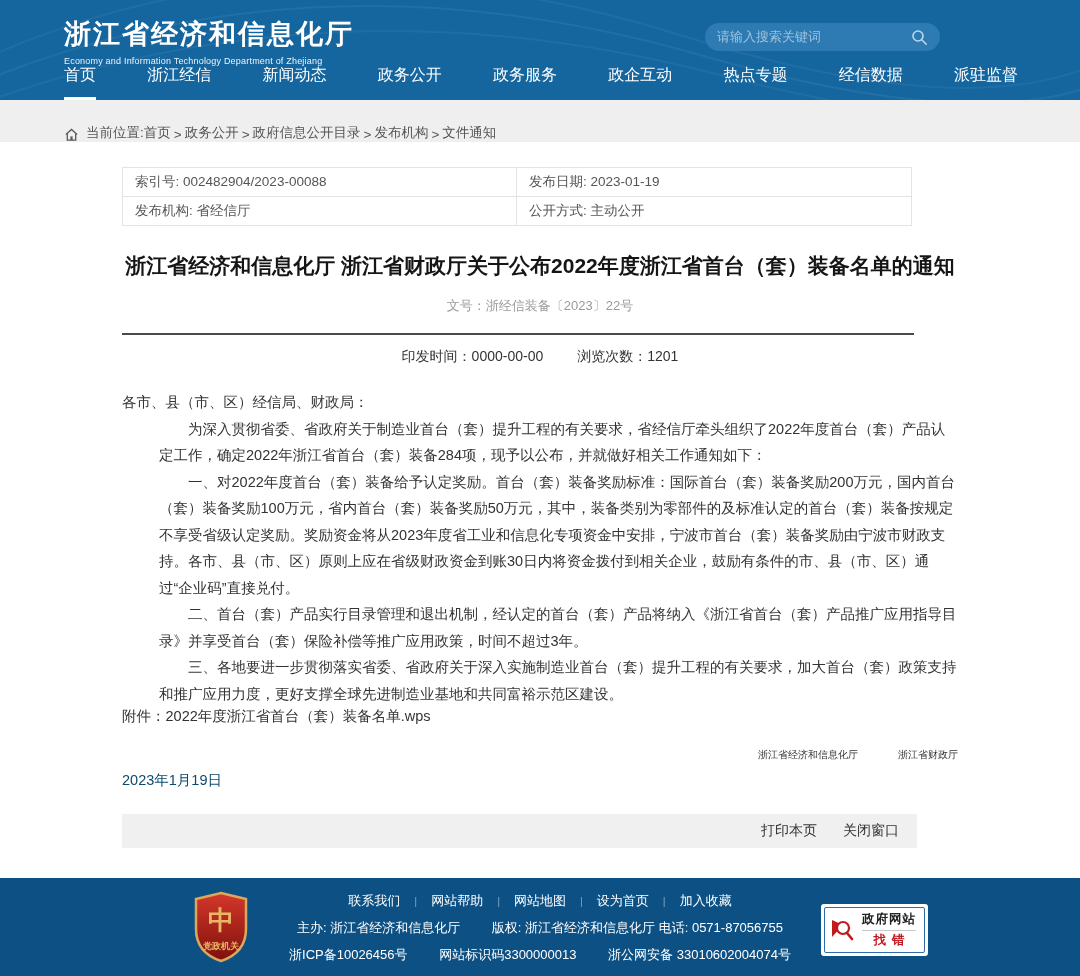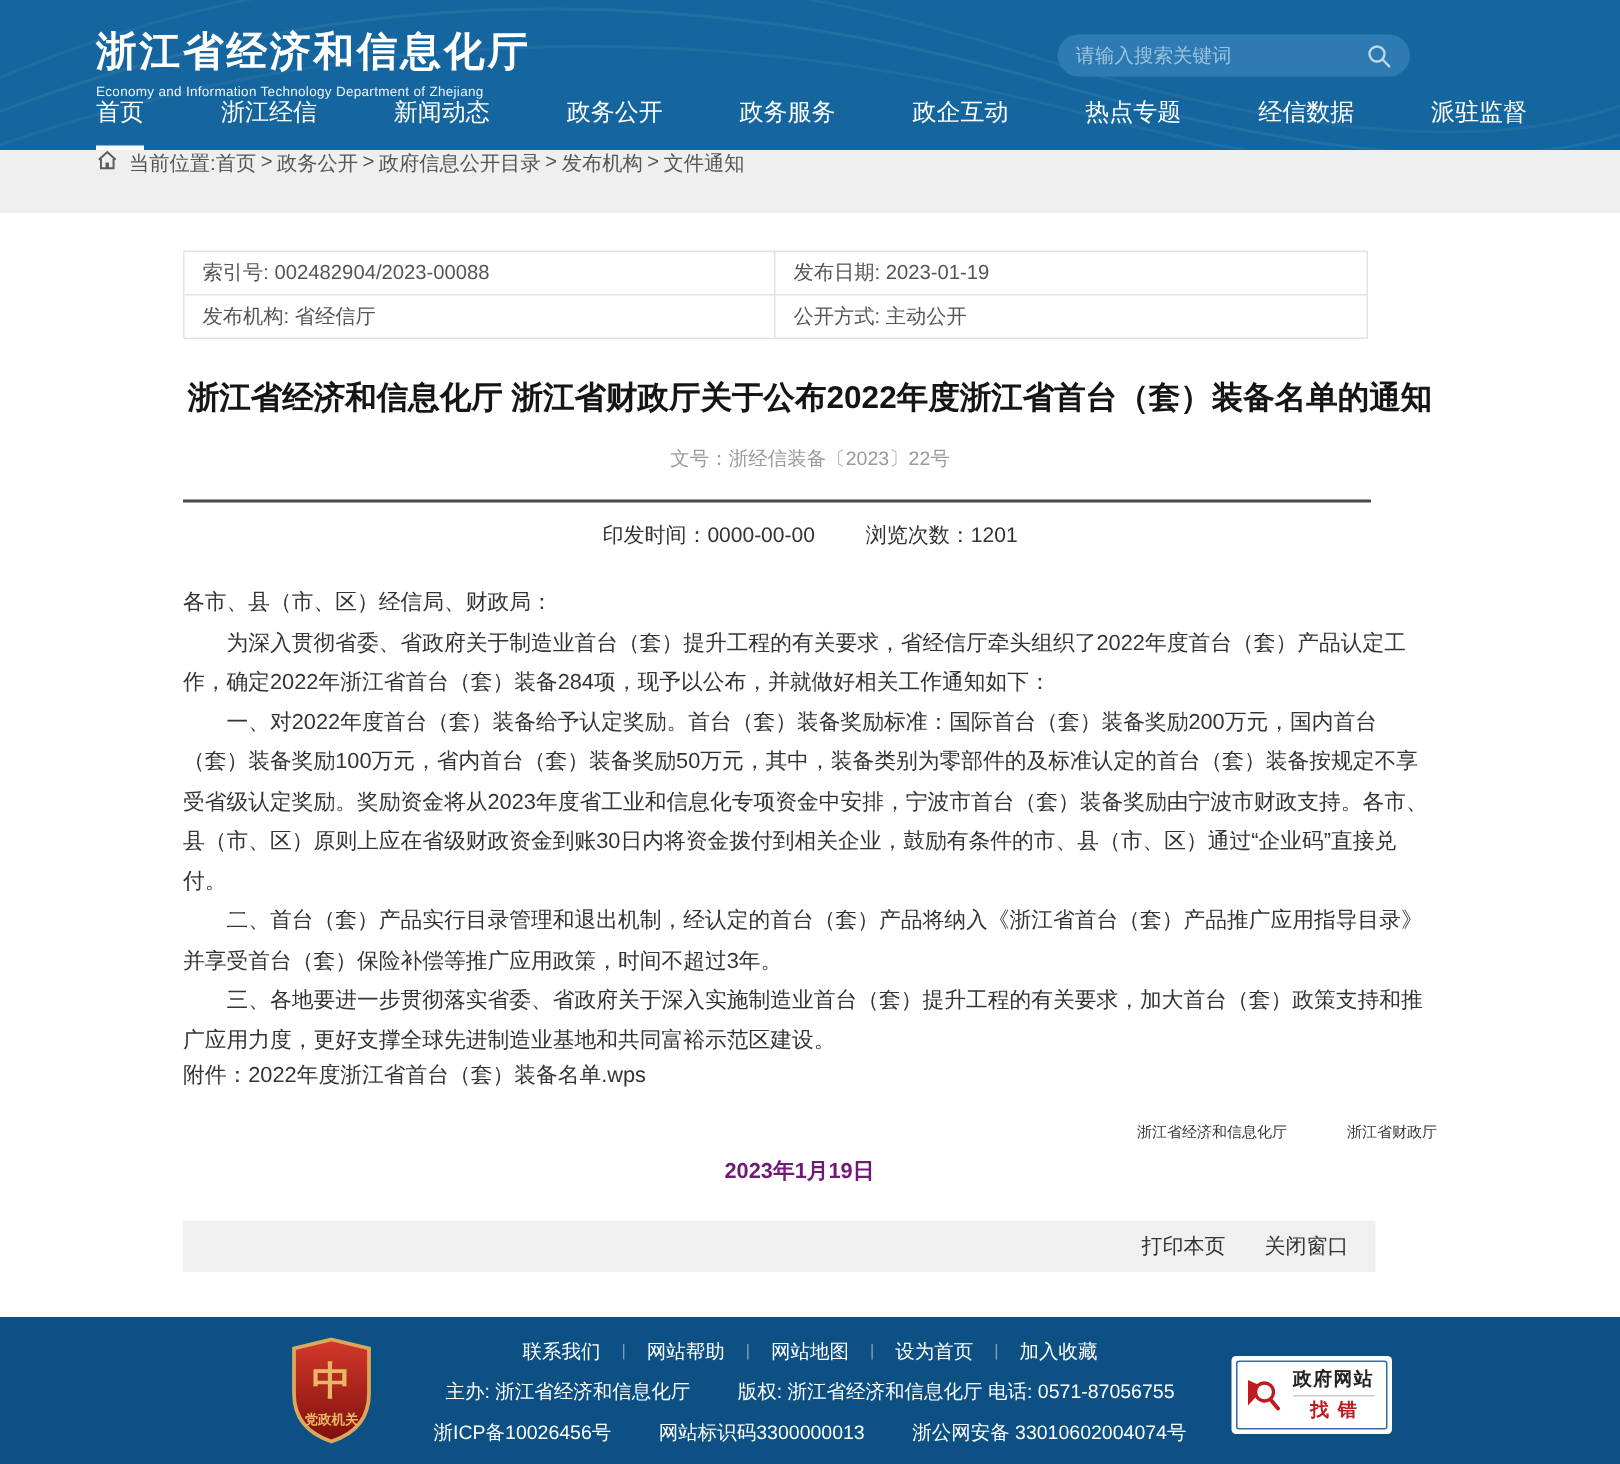--- a/index.html
+++ b/index.html
@@ -23,21 +23,21 @@
     flex:1; background:transparent; border:none; outline:none;
     color:#000000; font-size:13px; font-family:Liberation Serif, serif;
   }
   .search-box input::placeholder { color:#9cc3de; }
   .search-btn { background:none; border:none; cursor:pointer; display:flex; align-items:center; }
   .nav { position:absolute; bottom:0; left:64px; right:62px; display:flex; justify-content:space-between; }
   .nav-item { color:#fff; font-size:16px; padding-bottom:11px; cursor:pointer; border-bottom:3px solid transparent; }
   .nav-item.active { border-bottom-color:#fff; }
   
   .breadcrumb-bar {
-    height:42px; background:#efefef; display:flex; align-items:flex-start;
+    height:42px; background:#efefef; display:flex; align-items:flex-end;
     padding-left:64px; color:#555; font-size:13.5px;
   }
   .breadcrumb-bar .home-ic { margin-right:7px; display:flex; }
   .crumb { cursor:pointer; }
   .crumb-sep { margin:0 3px; color:#555; }
   
   .main { width:836px; margin:0 auto; }
   .meta-table {
     margin-top:25px; display:grid; grid-template-columns:1fr 1fr;
     border:1px solid #e3e3e3; width:790px; font-size:13.5px; color:#555;
@@ -47,26 +47,26 @@
   .meta-cell:nth-child(odd) { border-right:1px solid #e3e3e3; }
   .doc-title {
     margin-top:26px; text-align:center; font-size:21px; font-weight:bold;
     color:#151515; line-height:27px;
   }
   .doc-number { margin-top:18px; text-align:center; color:#9a9a9a; font-size:13px; }
   .doc-rule { margin-top:18px; border-top:2px solid #4a4a4a; width:792px; }
   .print-row { margin-top:13px; text-align:center; font-size:14px; color:#333; }
   .print-row .gap { display:inline-block; width:34px; }
   .doc-body { margin-top:23px; font-size:14.5px; line-height:26.5px; color:#333; }
-  .doc-body p.indent { text-indent:2em; }
+  .doc-body p.indent { text-indent:2em;margin-left:37px; }
   .attachment { font-size:14.5px; }
   .attachment a { color:#333; text-decoration:none; cursor:pointer; }
   .signature { margin-top:22px; text-align:right; font-size:10px; color:#333; }
   .signature .org-gap { display:inline-block; width:40px; }
-  .signature-date { margin-top:9px; text-align:center; font-size:14.5px; color:#701a75; padding-right:14px;font-weight:bold; }
+  .signature-date { margin-top:9px; text-align:left; font-size:14.5px; color:#0c4a6e; padding-right:14px; }
   .action-bar {
     margin-top:24px; width:795px; height:34px; background:#f0f0f0;
     display:flex; align-items:center; justify-content:flex-end; gap:26px;
     padding-right:18px; font-size:14px; color:#333;
   }
   .action-link { cursor:pointer; }
   
   .footer {
     position:absolute; left:0; bottom:0; width:1080px; height:98px;
     background:#0d5084; color:#fff;

